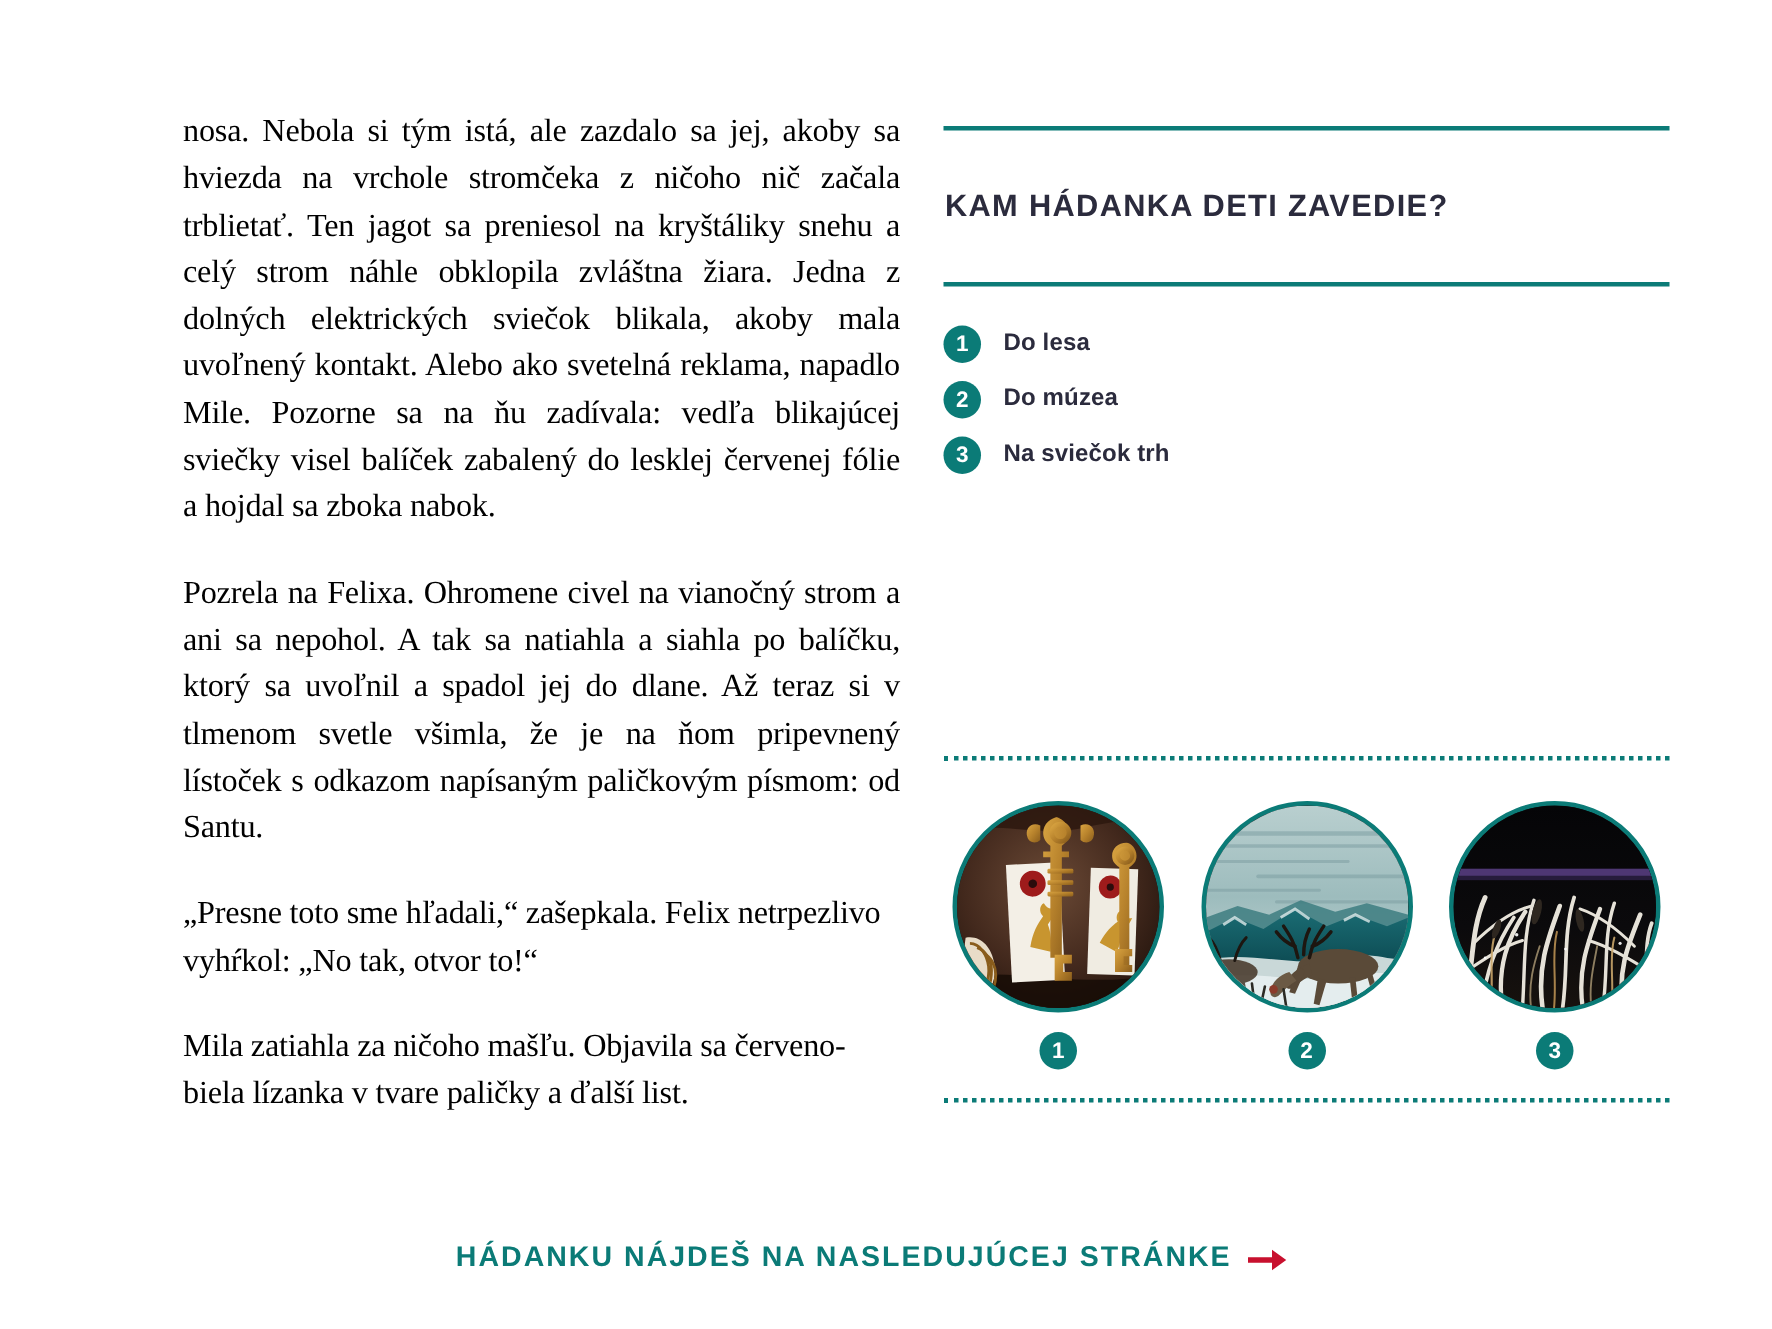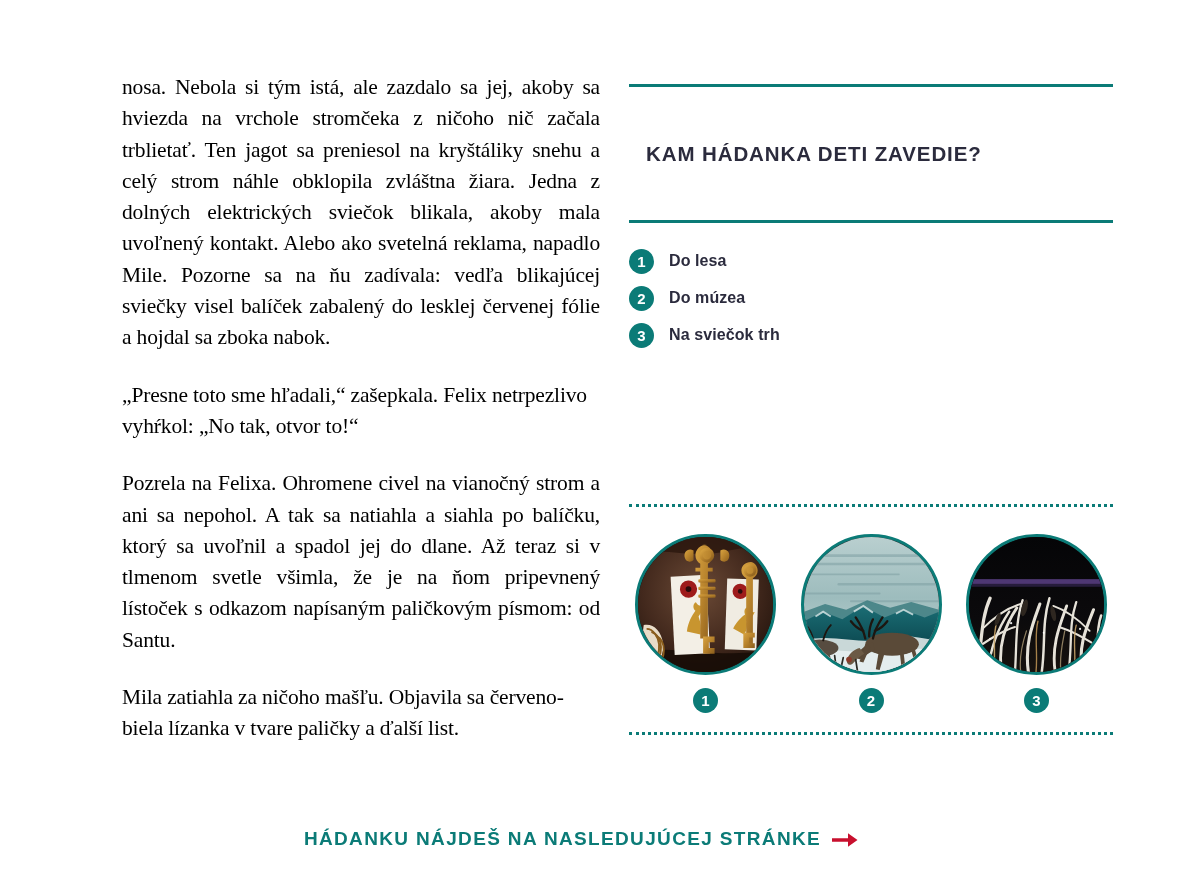--- a/index.html
+++ b/index.html
@@ -47,21 +47,21 @@
     height: 3px;
     background: #0b7b77;
     width: 100%;
   }
   .quiz-heading {
     font-family: "Liberation Sans", sans-serif;
     font-size: 20.5px;
     font-weight: bold;
     color: #2b2b3d;
     letter-spacing: 0.9px;
-    margin: 17px;
+    margin: 1px;
     padding: 40px 0 38px 0;
     line-height: 1;
     white-space: nowrap;
   }
   .rule-bottom { margin-top: 0; }
 
   .options-list {
     list-style: none;
     margin: 0;
     padding: 26px 0 0 0;
@@ -171,22 +171,22 @@
     height: 16px;
     position: relative;
     top: 1px;
   }
 </style>
 </head>
 <body>
 
 <div class="story-column">
   <p class="story-paragraph">nosa. Nebola si tým istá, ale zazdalo sa jej, akoby sa hviezda na vrchole stromčeka z ničoho nič začala trblietať. Ten jagot sa preniesol na kryštáliky snehu a celý strom náhle obklopila zvláštna žiara. Jedna z dolných elektrických sviečok blikala, akoby mala uvoľnený kontakt. Alebo ako svetelná reklama, napadlo Mile. Pozorne sa na ňu zadívala: vedľa blikajúcej sviečky visel balíček zabalený do lesklej červenej fólie a hojdal sa zboka nabok.</p>
+  <p class="story-paragraph">Pozrela na Felixa. Ohromene civel na vianočný strom a ani sa nepohol. A tak sa natiahla a siahla po balíčku, ktorý sa uvoľnil a spadol jej do dlane. Až teraz si v tlmenom svetle všimla, že je na ňom pripevnený lístoček s odkazom napísaným paličkovým písmom: od Santu.</p>
   <p class="story-paragraph no-justify">„Presne toto sme hľadali,“ zašepkala. Felix netrpezlivo vyhŕkol: „No tak, otvor to!“</p>
-  <p class="story-paragraph">Pozrela na Felixa. Ohromene civel na vianočný strom a ani sa nepohol. A tak sa natiahla a siahla po balíčku, ktorý sa uvoľnil a spadol jej do dlane. Až teraz si v tlmenom svetle všimla, že je na ňom pripevnený lístoček s odkazom napísaným paličkovým písmom: od Santu.</p>
   <p class="story-paragraph no-justify">Mila zatiahla za ničoho mašľu. Objavila sa červeno-biela lízanka v tvare paličky a ďalší list.</p>
 </div>
 
 <div class="quiz-column">
   <div class="rule"></div>
   <h2 class="quiz-heading">KAM HÁDANKA DETI ZAVEDIE?</h2>
   <div class="rule rule-bottom"></div>
 
   <ul class="options-list">
     <li class="option-row">

